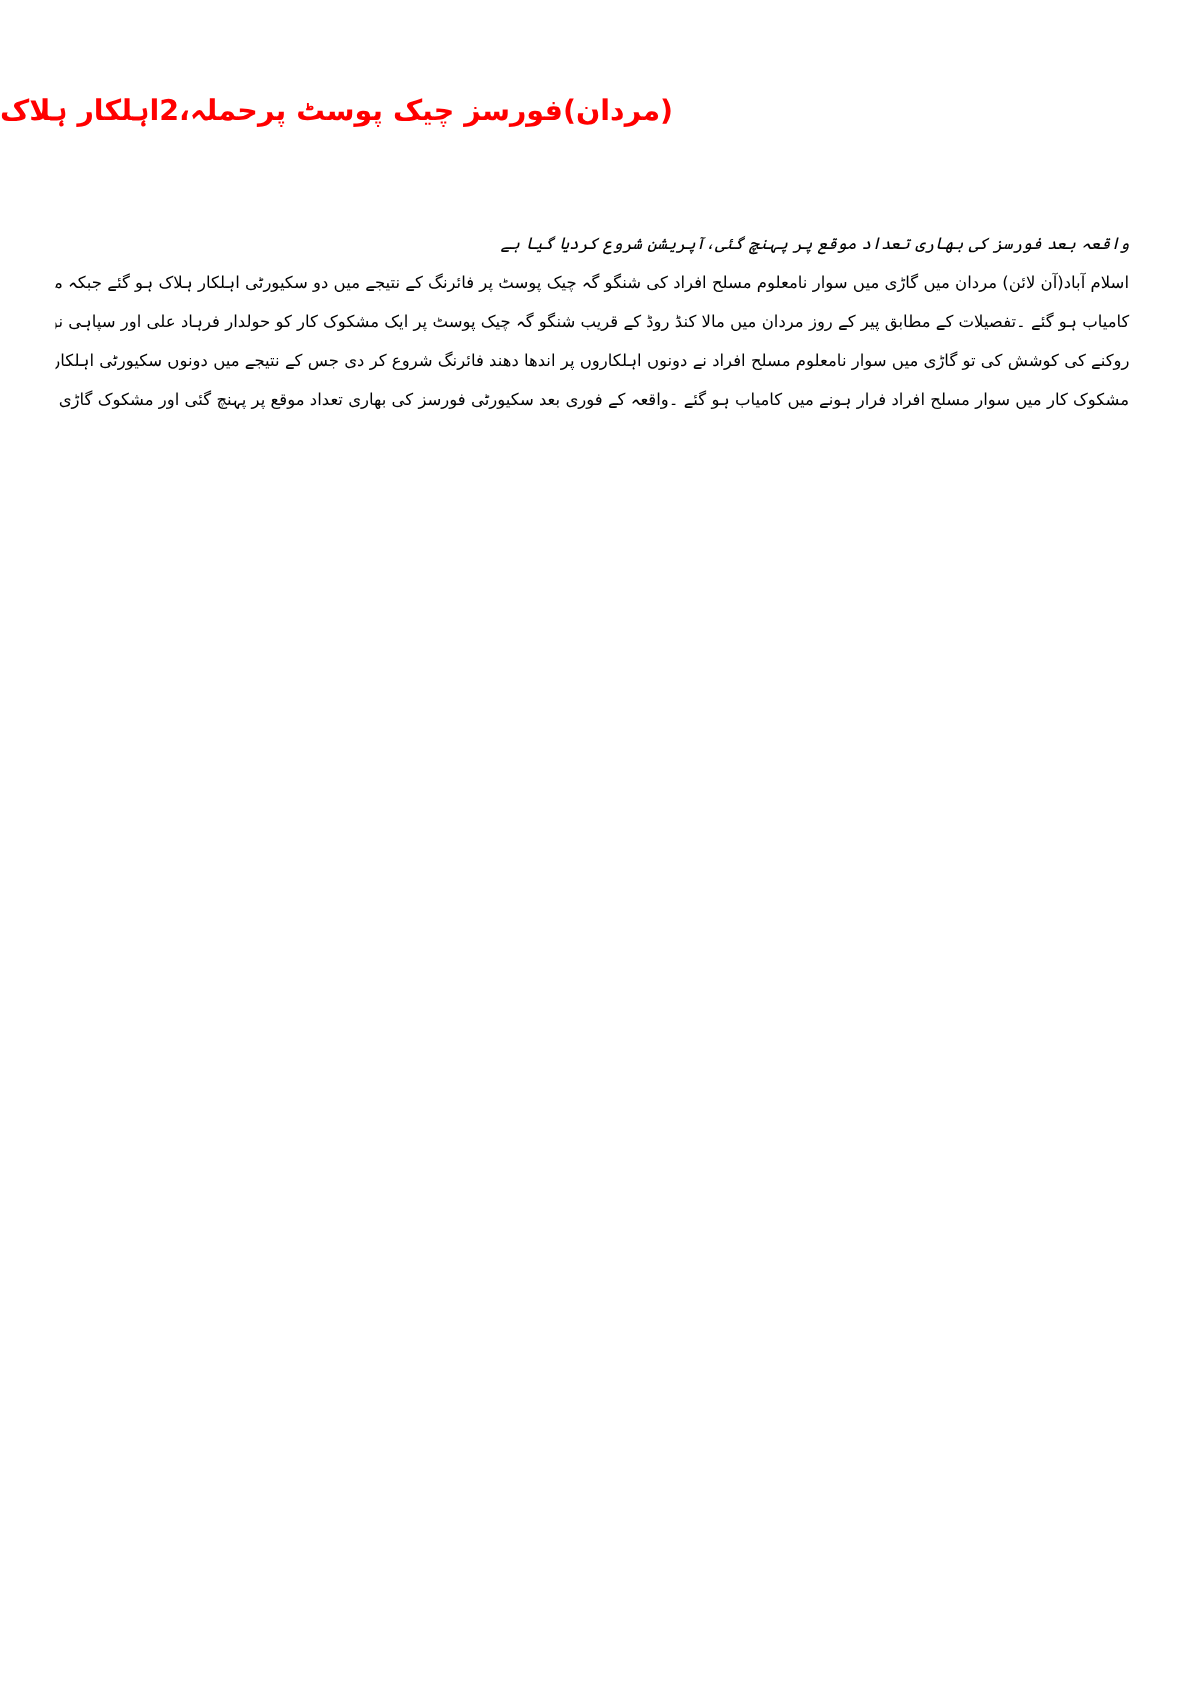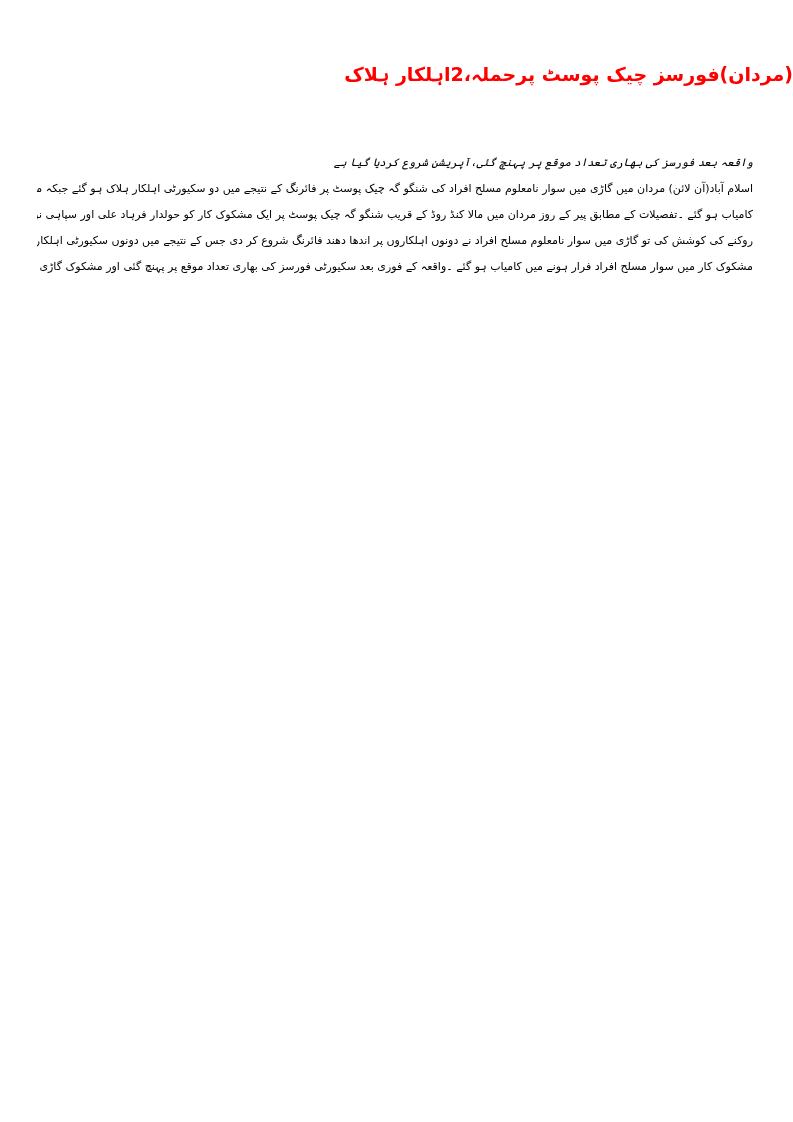--- a/index.html
+++ b/index.html
@@ -20,21 +20,21 @@
       left: 0; top: 0;
       width: 793px;
       height: 1122px;
       background: #ffffff;
     }
     .title {
       position: absolute;
       top: 58px;
       left: 0;
       width: 793px;
-      text-align: right;
+      text-align: left;
       direction: rtl;
       font-size: 19px;
       font-weight: bold;
       color: #ff0000;
       line-height: 32px;
       white-space: nowrap;
     }
     .intro-line {
       position: absolute;
       top: 152px;

